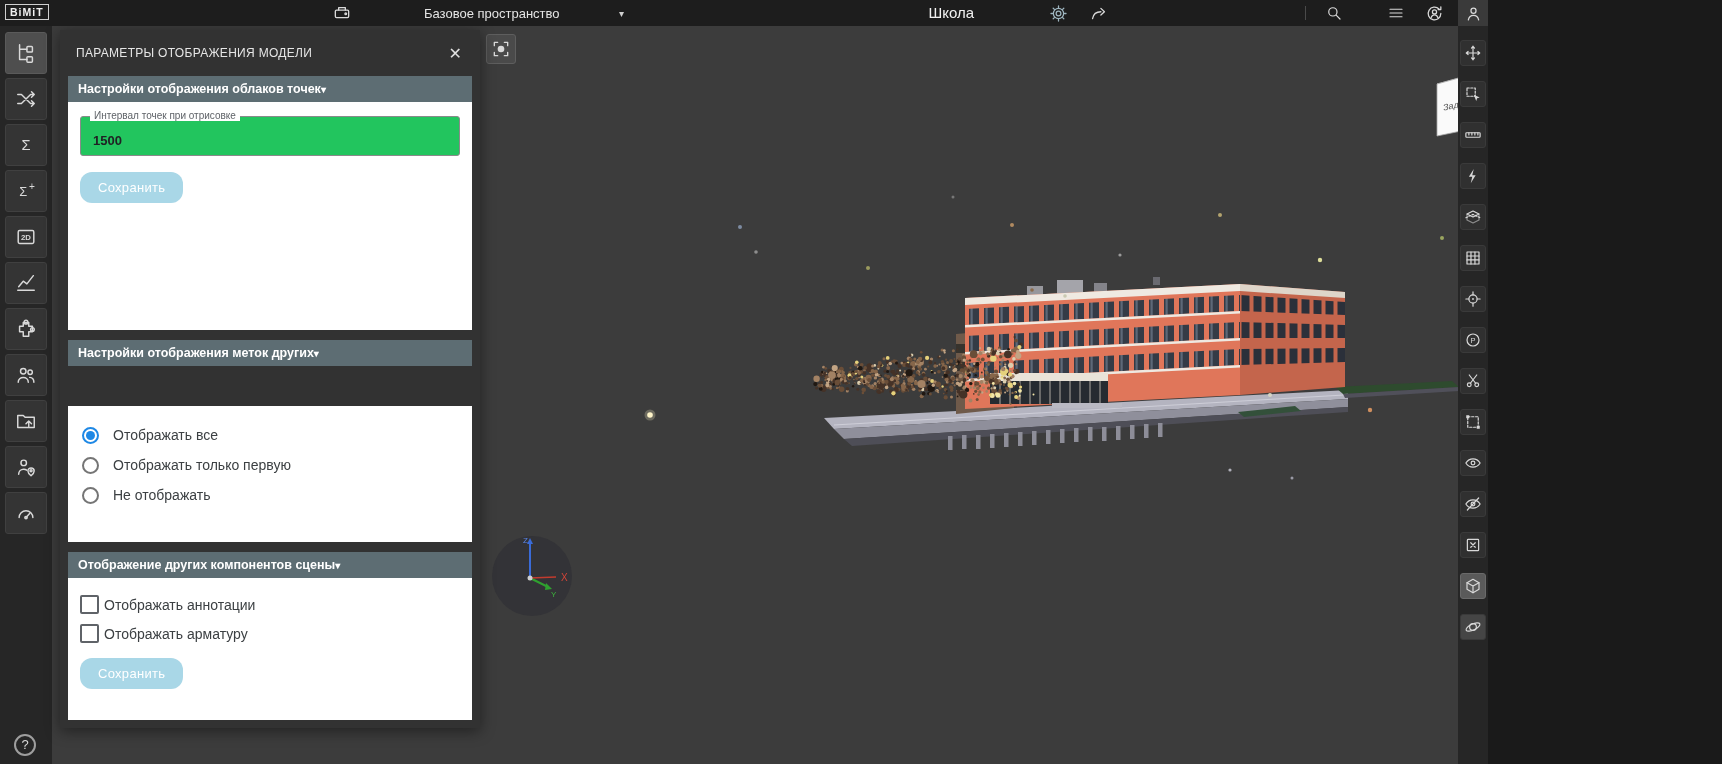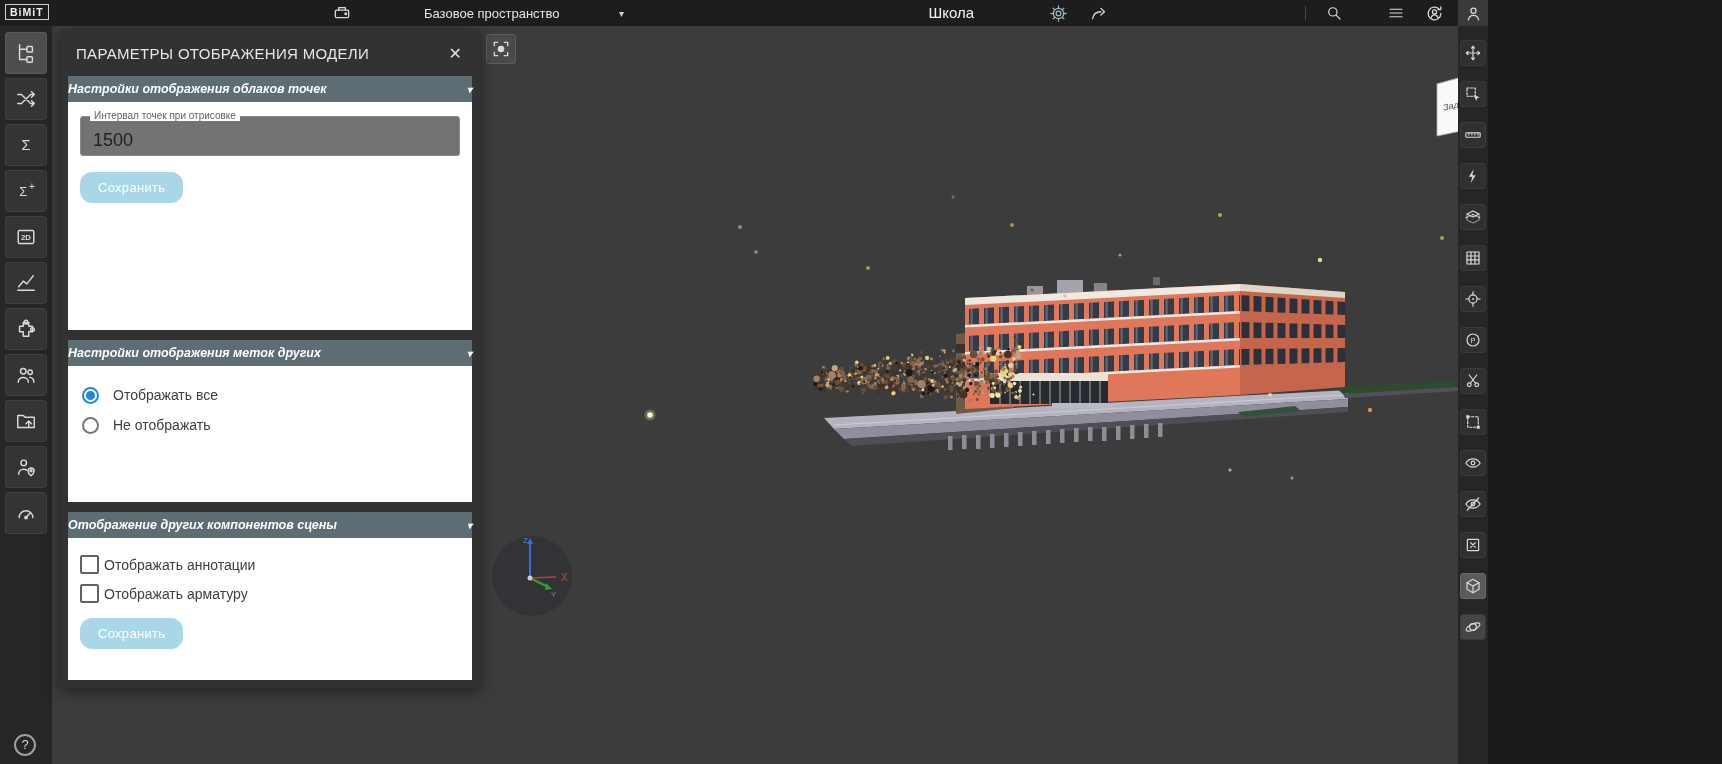--- a/index.html
+++ b/index.html
@@ -42,32 +42,32 @@
   
   .viewport{position:absolute;left:52px;top:26px;width:1640px;height:738px;background:#3c3c3c;}
   #scene{position:absolute;left:0;top:0;}
   .focus-btn{position:absolute;left:434px;top:8px;width:30px;height:30px;background:#4a4a4a;border:1px solid #5e5e5e;border-radius:3px;display:flex;align-items:center;justify-content:center;cursor:pointer;padding:0;}
   .navcube{position:absolute;left:1382px;top:42px;cursor:pointer;}
   .gizmo{position:absolute;left:438px;top:504px;}
 
   
   .panel{position:absolute;left:60px;top:30px;width:420px;background:#323232;z-index:25;box-shadow:0 3px 14px rgba(0,0,0,.45);padding-bottom:8px;}
   .panel-hd{height:46px;display:flex;align-items:center;justify-content:space-between;padding:0 14px 0 16px;}
-  .panel-title{font-size:15px;color:#e6e6e6;letter-spacing:.3px;}
+  .panel-title{font-size:12px;color:#e6e6e6;letter-spacing:.3px;}
   .close-btn{background:none;border:none;color:#e0e0e0;font-size:16px;cursor:pointer;padding:2px 4px;}
-  .sec-hd{margin:0 8px;height:26px;background:#5d6d73;color:#fff;font-size:12.5px;font-weight:bold;display:flex;align-items:center;justify-content:space-between;padding:0 0;cursor:pointer;font-style:italic;}
+  .sec-hd{margin:0 8px;height:26px;background:#5d6d73;color:#fff;font-size:12.5px;font-weight:bold;display:flex;align-items:center;justify-content:flex-start;padding:0 10px;cursor:pointer;}
   .sec-hd .caret{color:#fff;}
   .sec-body{margin:0 8px;background:#fff;box-sizing:border-box;}
   .sec-gap{height:10px;}
   .body1{height:228px;padding:14px 12px 0;}
-  .input-wrap{position:relative;border:1px solid #8a8a8a;border-radius:3px;height:38px;background:#737373;}
+  .input-wrap{position:relative;border:1px solid #8a8a8a;border-radius:3px;height:38px;background:#22c55e;}
   .input-label{position:absolute;top:-7px;left:9px;background:#fff;padding:0 4px;font-size:10px;color:#5f6368;}
-  .input-el{border:none;outline:none;width:100%;height:100%;padding:10px 12px 2px;box-sizing:border-box;font-size:18px;color:#202124;font-family:inherit;background:transparent;}
+  .input-el{border:none;outline:none;width:100%;height:100%;padding:10px 12px 2px;box-sizing:border-box;font-size:13px;color:#202124;font-family:inherit;background:transparent;font-weight:bold;}
   .save-btn{margin-top:16px;background:#a9d7e7;color:#fff;border:none;border-radius:12px;padding:8px 18px;font-size:13px;letter-spacing:.3px;cursor:pointer;font-family:inherit;}
-  .body2{height:136px;padding:14px 0 8px;}
+  .body2{height:136px;padding:14px 0 8px;margin-top:40px;}
   .opt-row{display:flex;align-items:center;gap:14px;padding:0 14px;height:30px;cursor:pointer;}
   .opt-label{font-size:14px;color:#3c4043;}
   .radio{width:17px;height:17px;border:2px solid #757575;border-radius:50%;display:inline-flex;align-items:center;justify-content:center;flex:0 0 auto;box-sizing:border-box;}
   .radio.sel{border-color:#1e88e5;}
   .radio.sel::after{content:'';width:9px;height:9px;border-radius:50%;background:#1e88e5;}
   .body3{height:142px;padding:12px 12px 0;}
   .cb-row{display:flex;align-items:center;gap:5px;height:29px;cursor:pointer;}
   .cbx{width:15px;height:15px;border:2px solid #5f6368;border-radius:2px;flex:0 0 auto;box-sizing:content-box;}
 </style>
 </head>
@@ -1157,20 +1157,24 @@
       <span>Настройки отображения меток других</span>
       <span class="caret">▾</span>
     </div>
     <div class="sec-body body2">
       <div class="opt-row">
         <span class="radio sel"></span>
         <span class="opt-label">Отображать все</span>
       </div>
       <div class="opt-row">
         <span class="radio"></span>
+        <span class="opt-label">Отображать только первую</span>
+      </div>
+      <div class="opt-row">
+        <span class="radio"></span>
         <span class="opt-label">Не отображать</span>
       </div>
     </div>
 
     <div class="sec-gap"></div>
     <div class="sec-hd">
       <span>Отображение других компонентов сцены</span>
       <span class="caret">▾</span>
     </div>
     <div class="sec-body body3">

